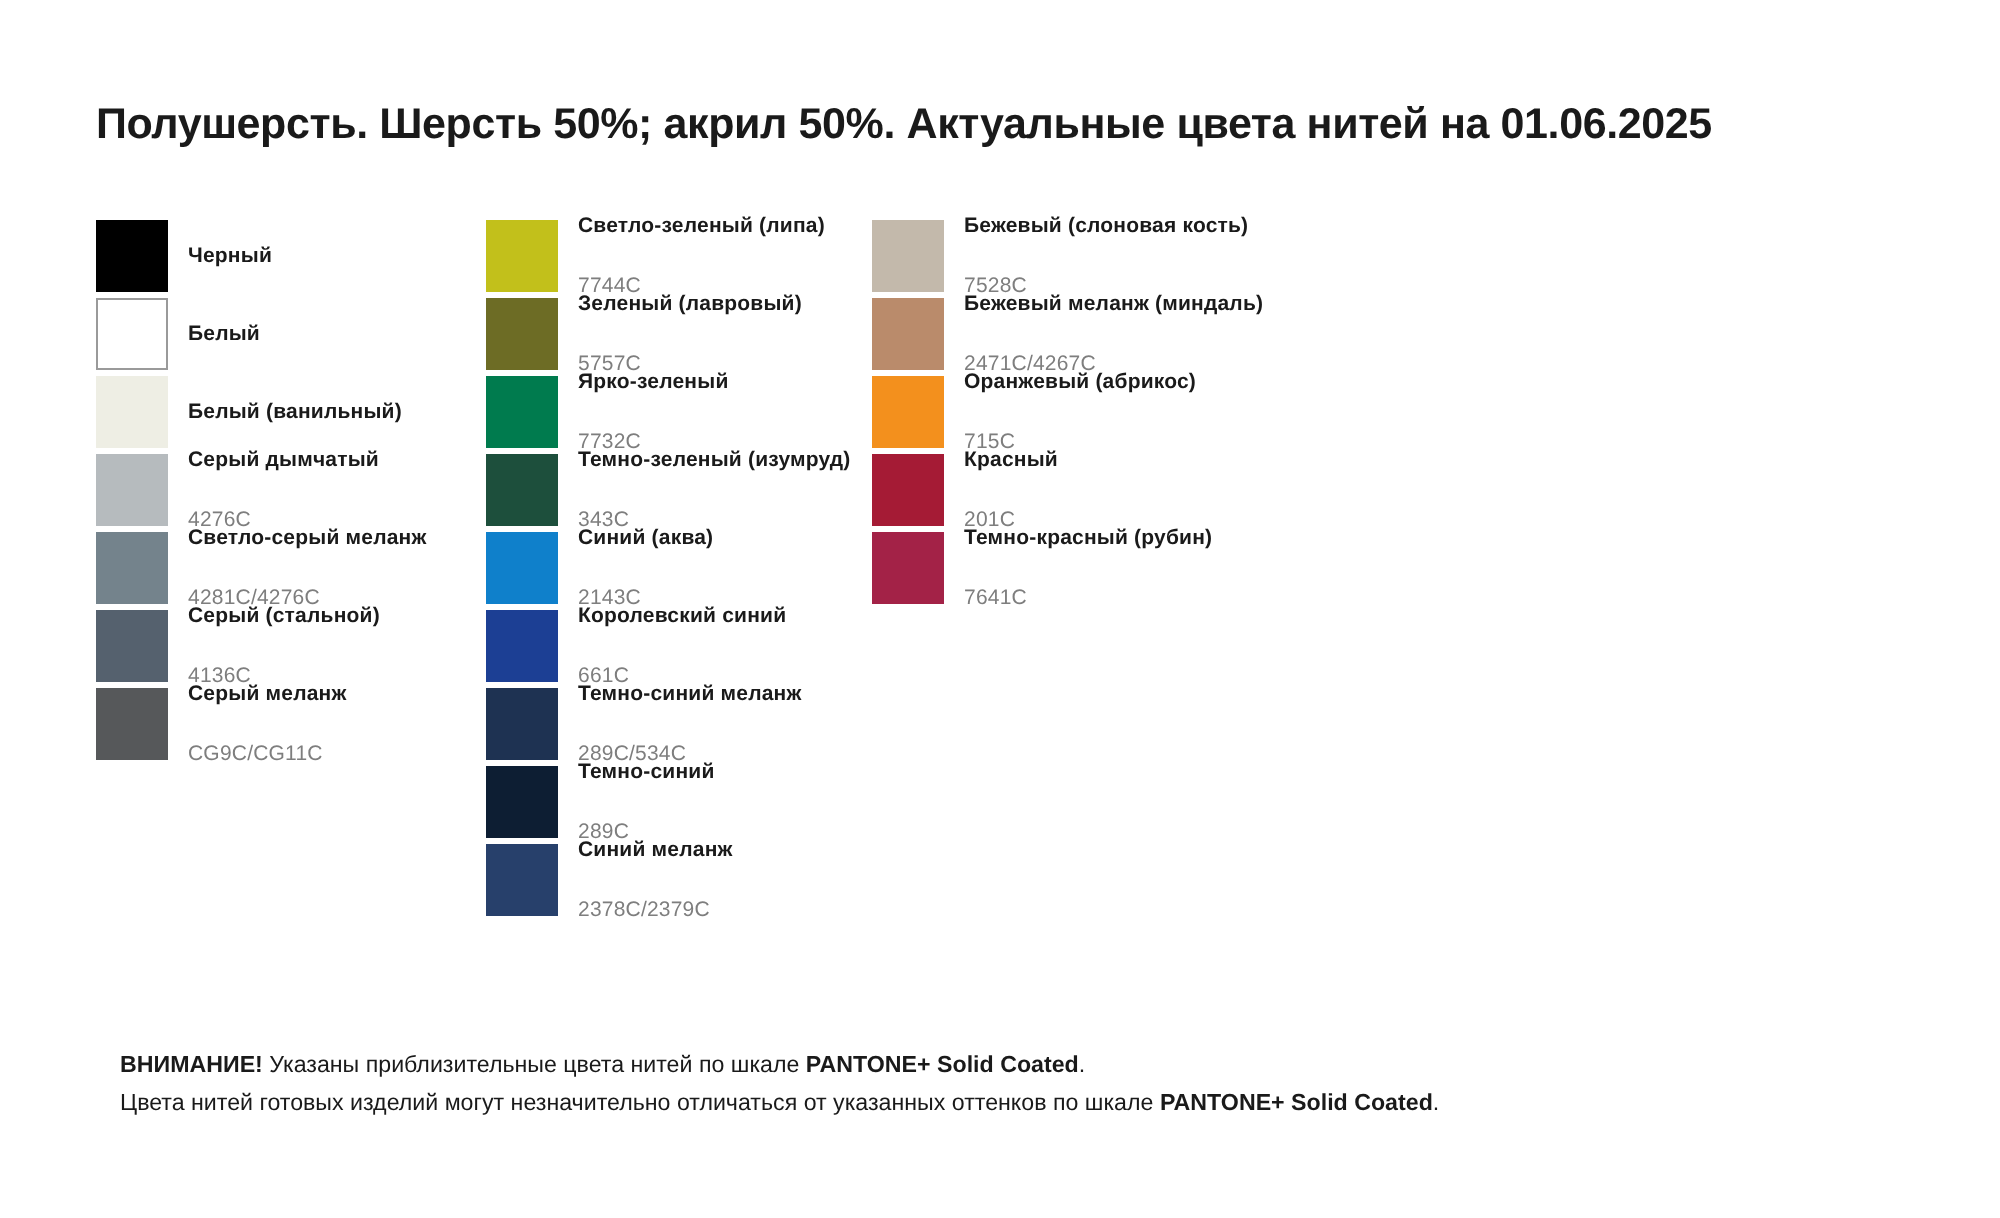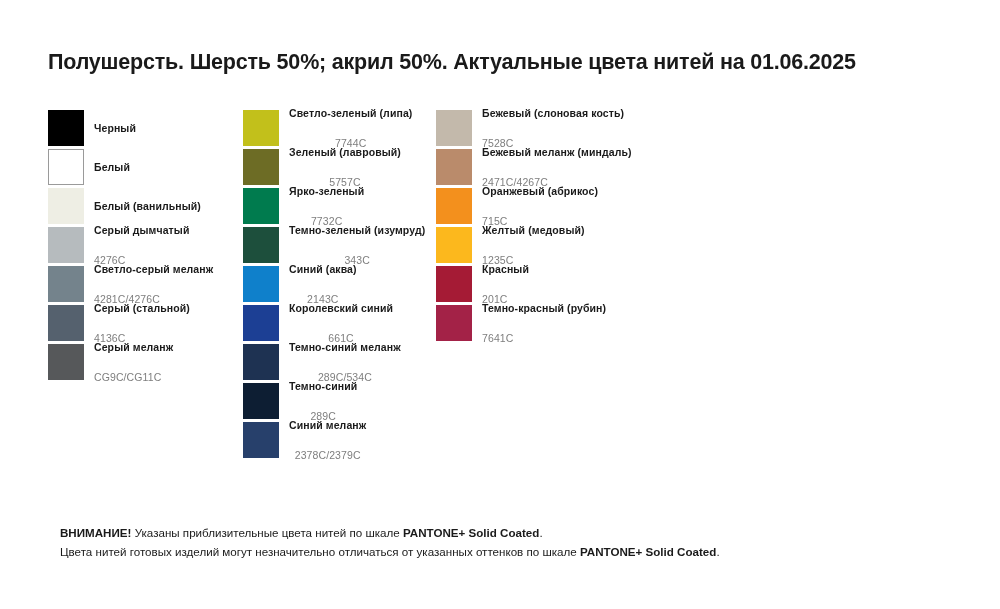--- a/index.html
+++ b/index.html
@@ -41,21 +41,21 @@
     position: absolute;
     left: 0;
     top: 110px;
     width: 1000px;
   }
   .column {
     position: absolute;
     top: 0;
   }
   .col-1 { left: 48px;  width: 200px; }
-  .col-2 { left: 243px; width: 180px; text-align: center; }
+  .col-2 { left: 243px; width: 180px; }
   .col-3 { left: 436px; width: 240px; }
 
   
   .swatch-row {
     position: relative;
     height: 39px;
     display: block;
   }
   .swatch {
     position: absolute;
@@ -245,27 +245,20 @@
           <div class="label-block">
             <div class="label-name">Бежевый меланж (миндаль)</div>
             <div class="label-code">2471C/4267C</div>
           </div>
         </div>
         <div class="swatch-row">
           <div class="swatch" style="background: rgb(243, 144, 29);"></div>
           <div class="label-block">
             <div class="label-name">Оранжевый (абрикос)</div>
             <div class="label-code">715C</div>
-          </div>
-        </div>
-        <div class="swatch-row">
-          <div class="swatch" style="background: rgb(252, 184, 29);"></div>
-          <div class="label-block">
-            <div class="label-name">Желтый (медовый)</div>
-            <div class="label-code">1235C</div>
           </div>
         </div>
         <div class="swatch-row">
           <div class="swatch" style="background: rgb(165, 27, 53);"></div>
           <div class="label-block">
             <div class="label-name">Красный</div>
             <div class="label-code">201C</div>
           </div>
         </div>
         <div class="swatch-row">

